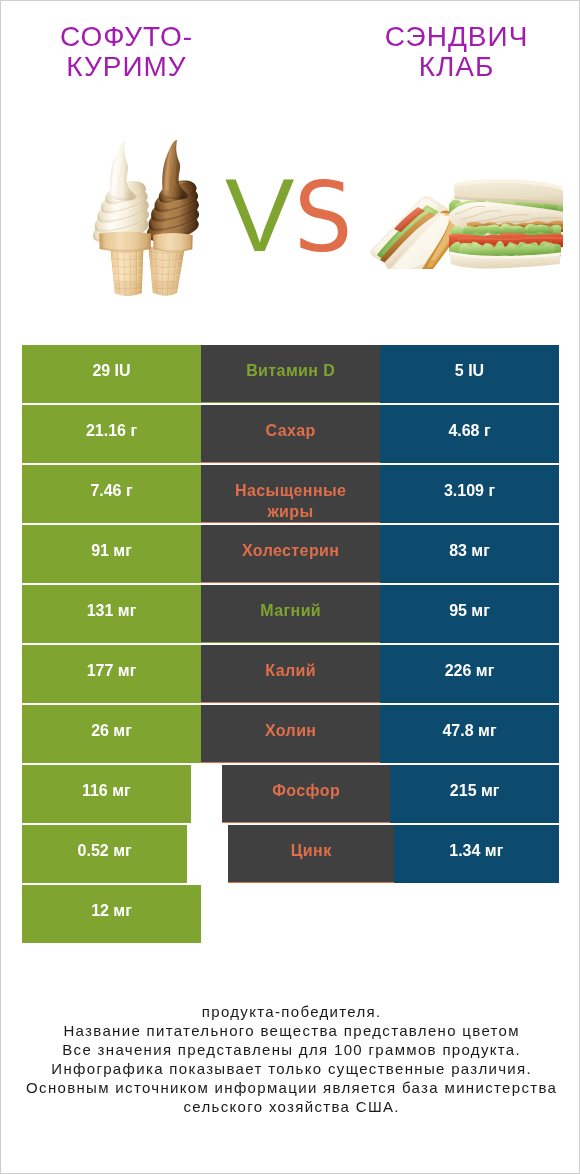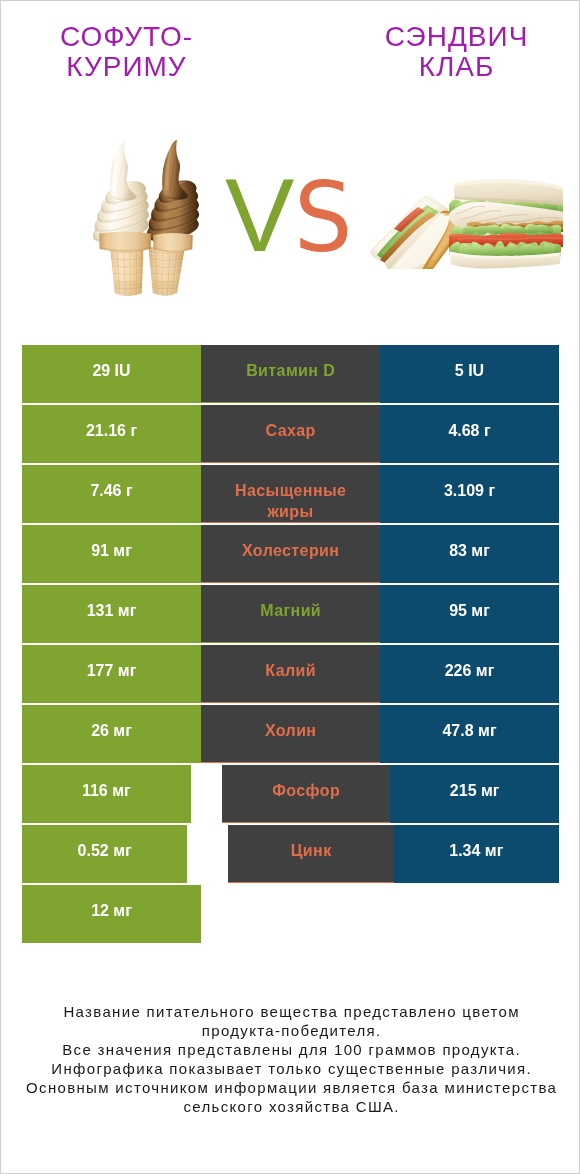--- a/index.html
+++ b/index.html
@@ -417,20 +417,20 @@
         <div class="cell cm" style="color: rgb(224, 110, 74); border-bottom: 1px solid rgb(224, 110, 74); margin-left: 41px;">
           <div class="ctext"><span>Цинк</span></div>
         </div>
         <div class="cell cr">1.34 мг</div>
       </div>
       <div class="row">
         <div class="cell cl">12 мг</div>
       </div>
     </div>
   <div class="foot">
+      <div>продукта-победителя.</div>
       <div>Название питательного вещества представлено цветом</div>
-      <div>продукта-победителя.</div>
       <div>Все значения представлены для 100 граммов продукта.</div>
       <div>Инфографика показывает только существенные различия.</div>
       <div>Основным источником информации является база министерства</div>
       <div>сельского хозяйства США.</div>
     </div>
 </div>
 
 </body></html>

